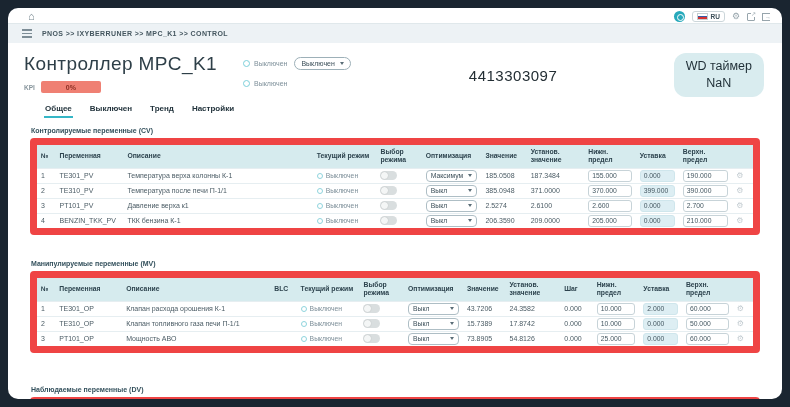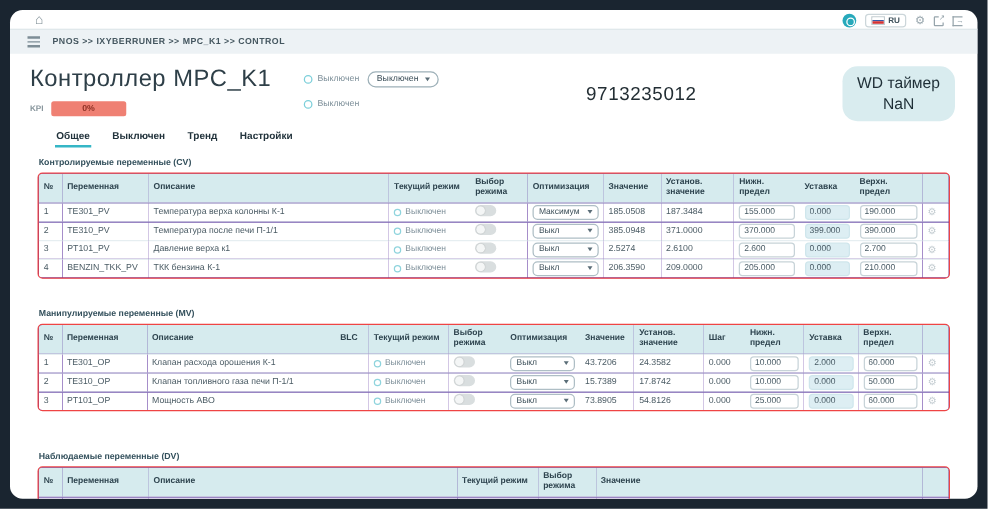--- a/index.html
+++ b/index.html
@@ -48,21 +48,21 @@
   
   .tabs { display:flex; gap:16px; margin:3px 0 0 36px; }
   .tab { font-size:8px; font-weight:700; color:#22333c; padding:4px 1px 3px; border-bottom:2px solid transparent; cursor:default; }
   .tab.active { border-bottom-color:#35b6c6; }
 
   
   .section { margin:9px 22px 0 22px; }
   #section-mv { margin-top:25px; }
   #section-dv { margin-top:33px; }
   .section-title { font-size:7px; font-weight:700; color:#33505c; margin:0 0 4px 1px; }
-  .tbl { border:1px solid #ef4444; border-radius:4px; overflow:hidden; background:#4c1d95; }
+  .tbl { border:7px solid #ef4444; border-radius:4px; overflow:hidden; background:#c2410c; }
   table.grid { width:100%; border-collapse:collapse; table-layout:fixed; }
   table.grid th { background:#d6ebee; font-size:6.8px; font-weight:700; color:#2d434e; text-align:left; padding:3px 4px; height:20px; vertical-align:middle; line-height:1.25; }
   table.grid td { font-size:7px; color:#4a5b64; padding:1px 4px; height:13px; border-top:1px solid #e6eef1; vertical-align:middle; background:#fff; overflow:hidden; white-space:nowrap; }
   td.c-name { color:#42545e; }
   td.c-desc { color:#5c6d75; }
   .mode-cell { display:flex; align-items:center; gap:3px; }
   .dot-off { width:6px; height:6px; border:1.5px solid #8fd4dd; border-radius:50%; flex:none; }
   .mode-label { font-size:6.8px; color:#7d8f99; }
   .toggle { width:17px; height:9px; border-radius:5px; background:#d9dedf; position:relative; display:inline-block; }
   .toggle .knob { width:7px; height:7px; border-radius:50%; background:#f4f6f6; position:absolute; top:1px; left:1px; box-shadow:0 0 1px rgba(0,0,0,.25); }
@@ -118,21 +118,21 @@
         <span class="hdr-select">
           <span>Выключен</span>
           <i class="caret"></i>
         </span>
       </div>
       <div class="ctrl-row">
         <span class="radio"></span>
         <span class="ctrl-label">Выключен</span>
       </div>
     </div>
-    <div class="counter">9713235012</div>
+    <div class="counter">4413303097</div>
     <div class="wd-box">
       <div>WD таймер</div>
       <div>NaN</div>
     </div>
   </div>
 
   <div class="tabs" id="tabs">
       <div class="tab active">Общее</div>
       <div class="tab">Выключен</div>
       <div class="tab">Тренд</div>

